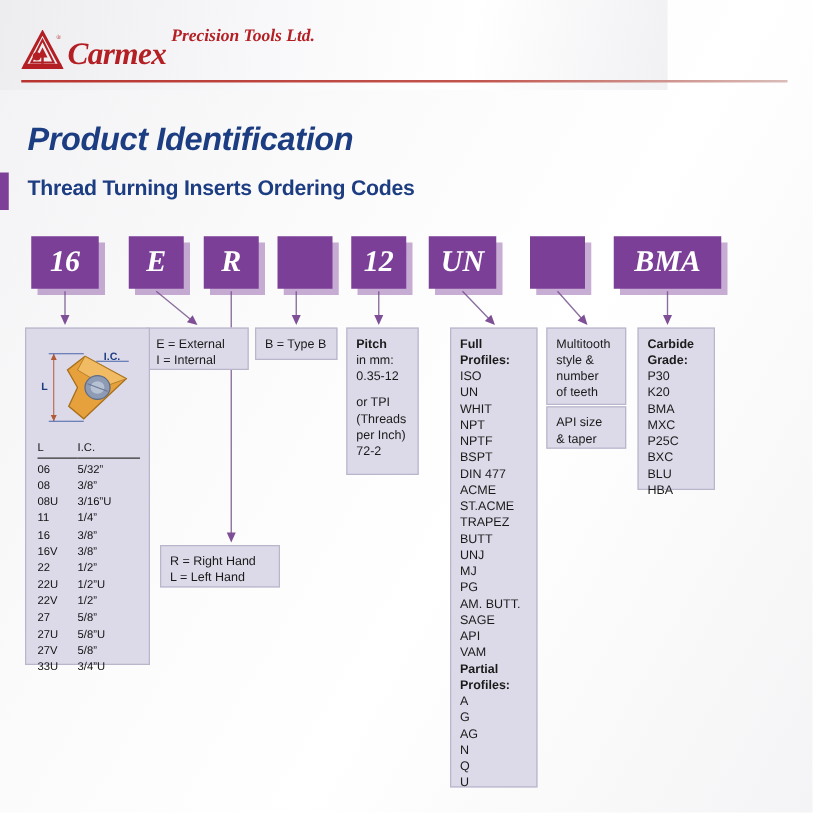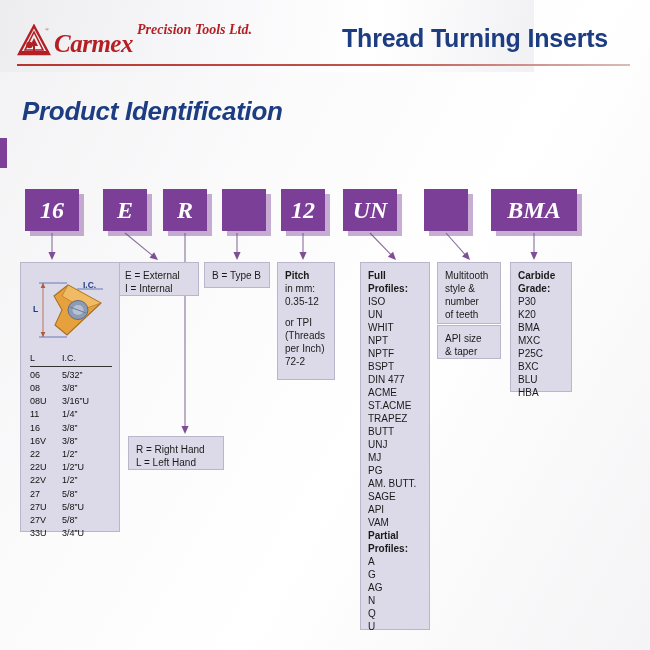--- a/index.html
+++ b/index.html
@@ -140,26 +140,26 @@
           <polygon points="17,14 21,22 13,22" fill="#b41f24"></polygon>
           <rect x="16" y="20" width="2" height="7" fill="#b41f24"></rect>
           <polygon points="2,30 32,30 32,27 2,27" fill="#b41f24"></polygon>
           <text x="28" y="7" font-size="5" fill="#b41f24" font-family="Liberation Serif, serif">®</text>
         </svg>
       </div>
       <div class="logo-text">Carmex</div>
       <div class="logo-sub">Precision Tools Ltd.</div>
     </div>
 
-    <div id="header-title">Thread Turning Inserts</div>
     <div id="header-rule"></div>
   </div>
 
   <div id="left-accent"></div>
   <div id="title-main">Product Identification</div>
+  <div id="title-sub">Thread Turning Inserts Ordering Codes</div>
 
   <div id="connector-layer">
       <svg width="650" height="650" class="connector" style="position: absolute; left: 0px; top: 0px;">
         <g>
           <line x1="52" y1="233" x2="52" y2="253" stroke="#8a6f9c" stroke-width="1.1"></line>
           <polygon points="52,260 48.4,252 55.6,252" fill="#7e4f96"></polygon>
         </g>
         <g>
           <line x1="125" y1="233" x2="152.58229890557675" y2="255.56733546819916" stroke="#8a6f9c" stroke-width="1.1"></line>
           <polygon points="158,260 149.52868556144728,257.7203439550739 154.0879976512996,252.14785140080994" fill="#7e4f96"></polygon>

